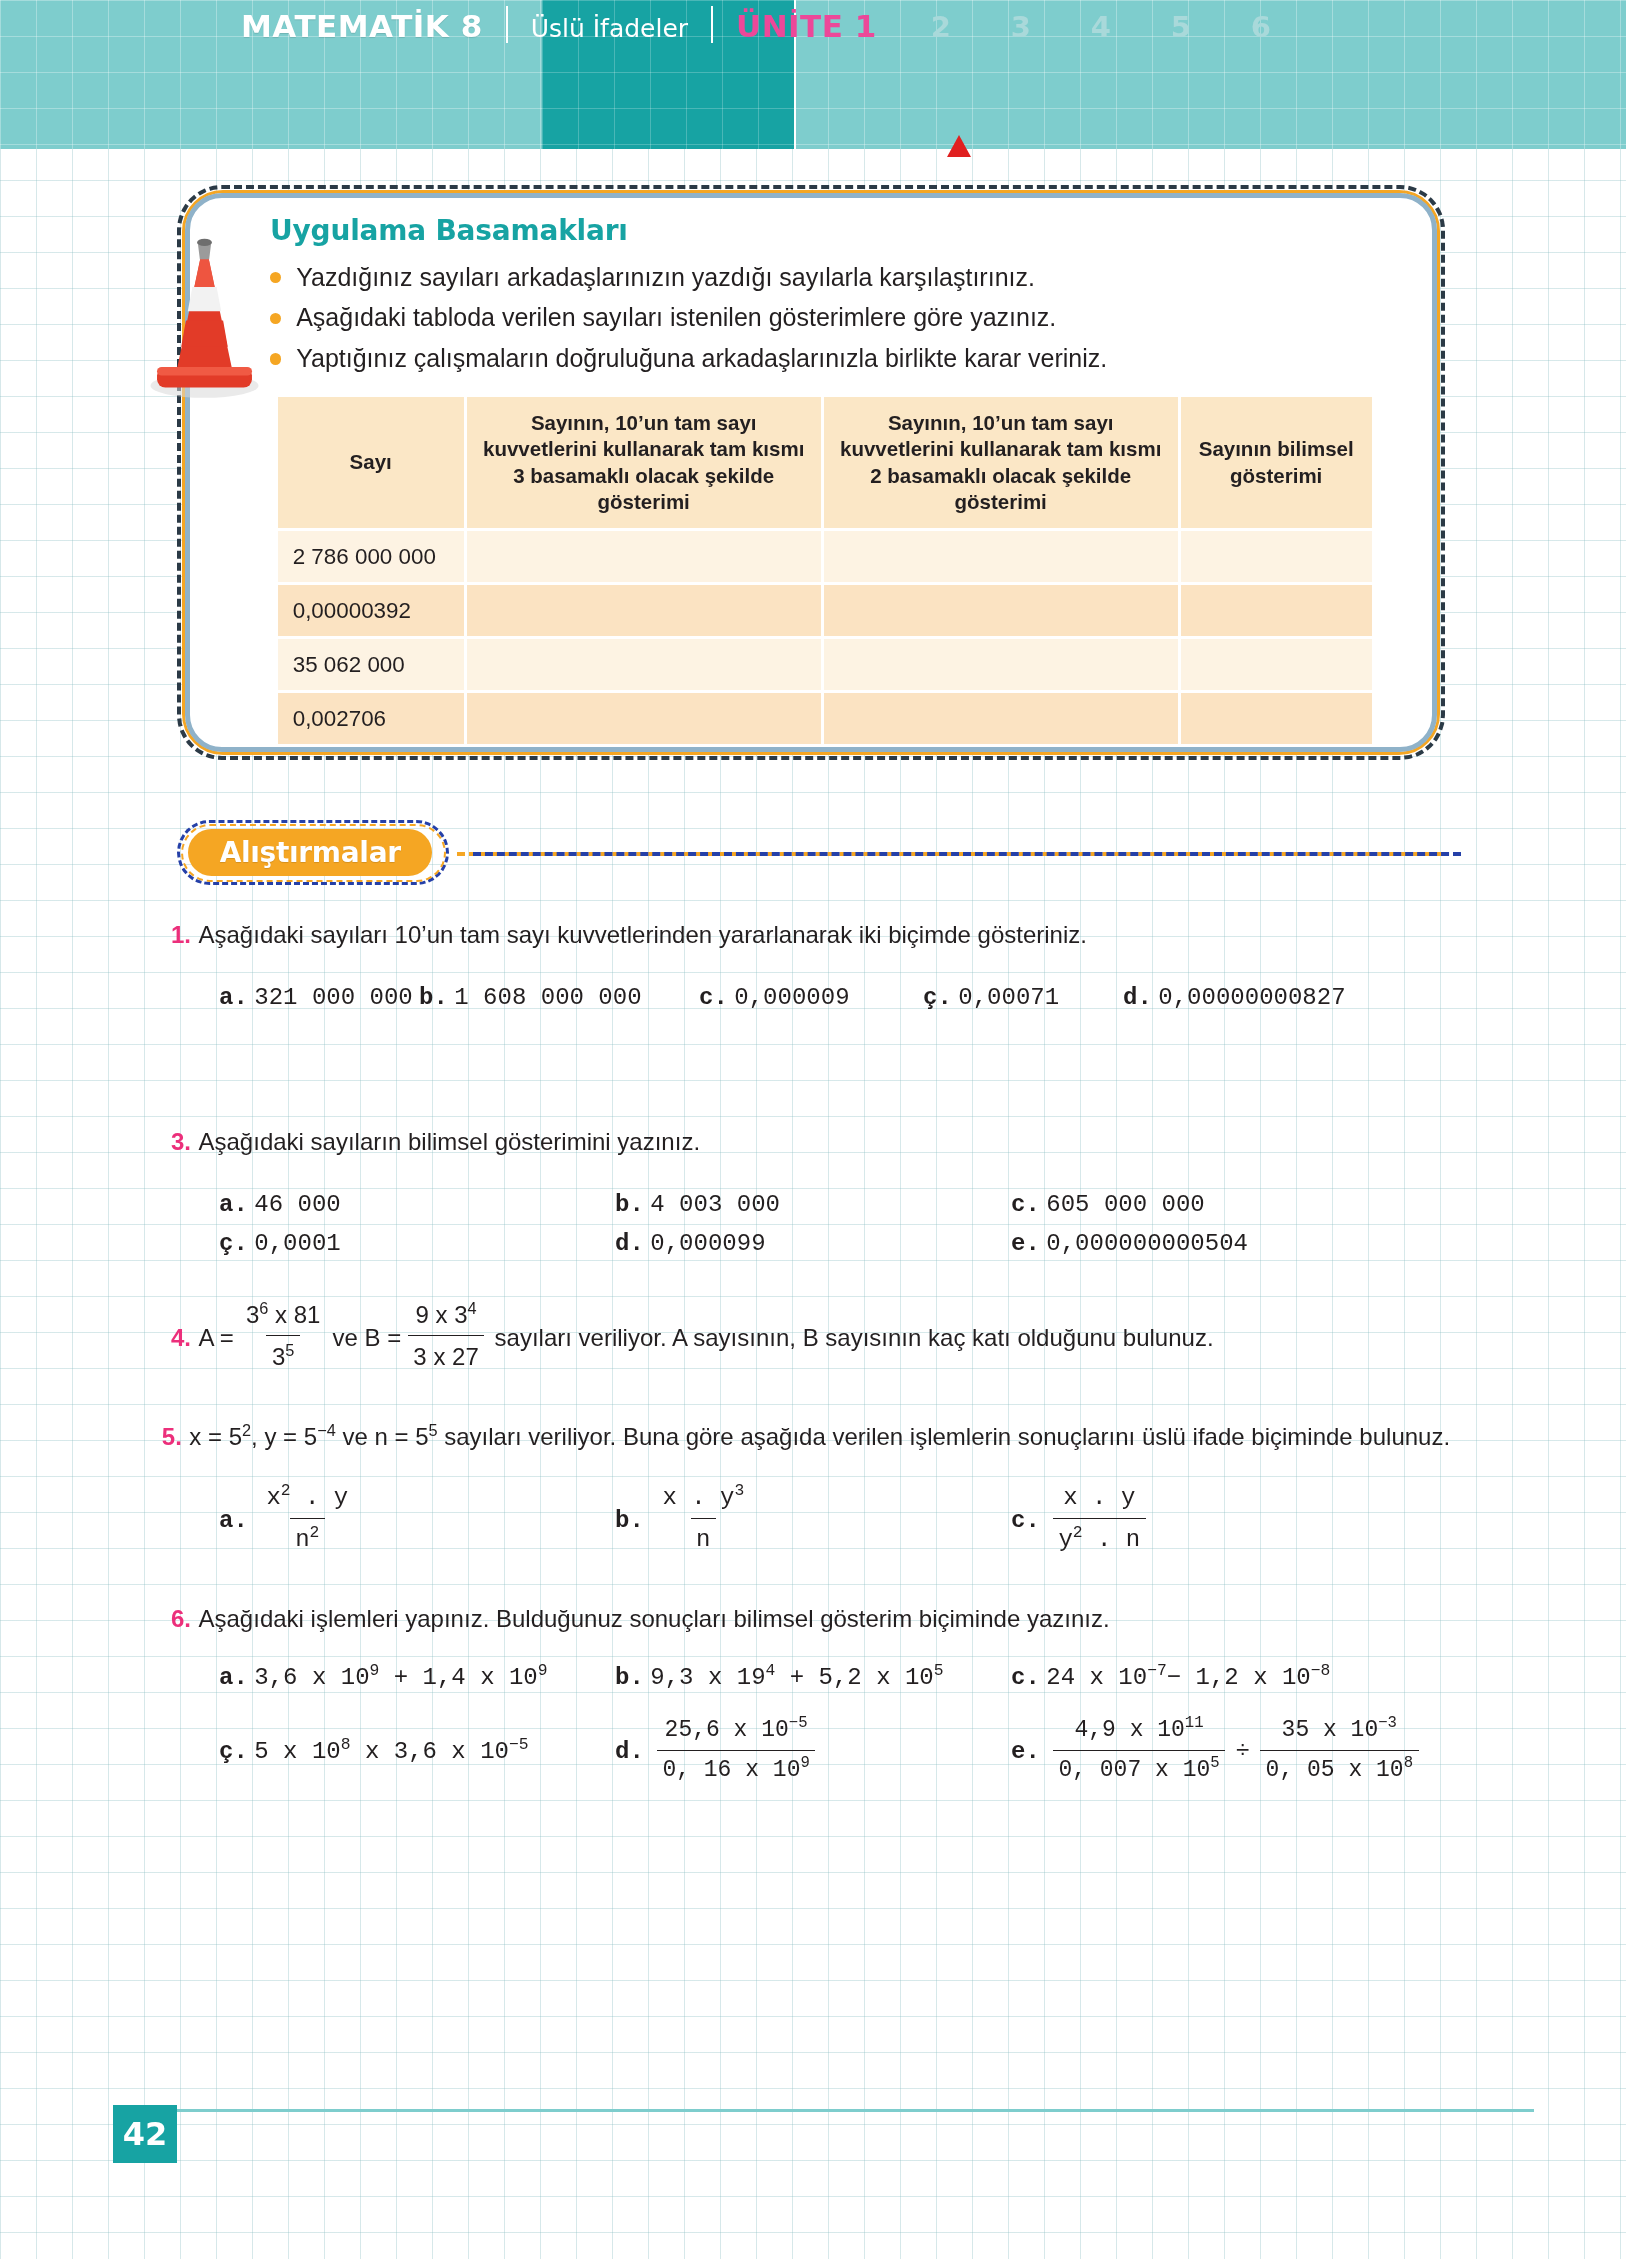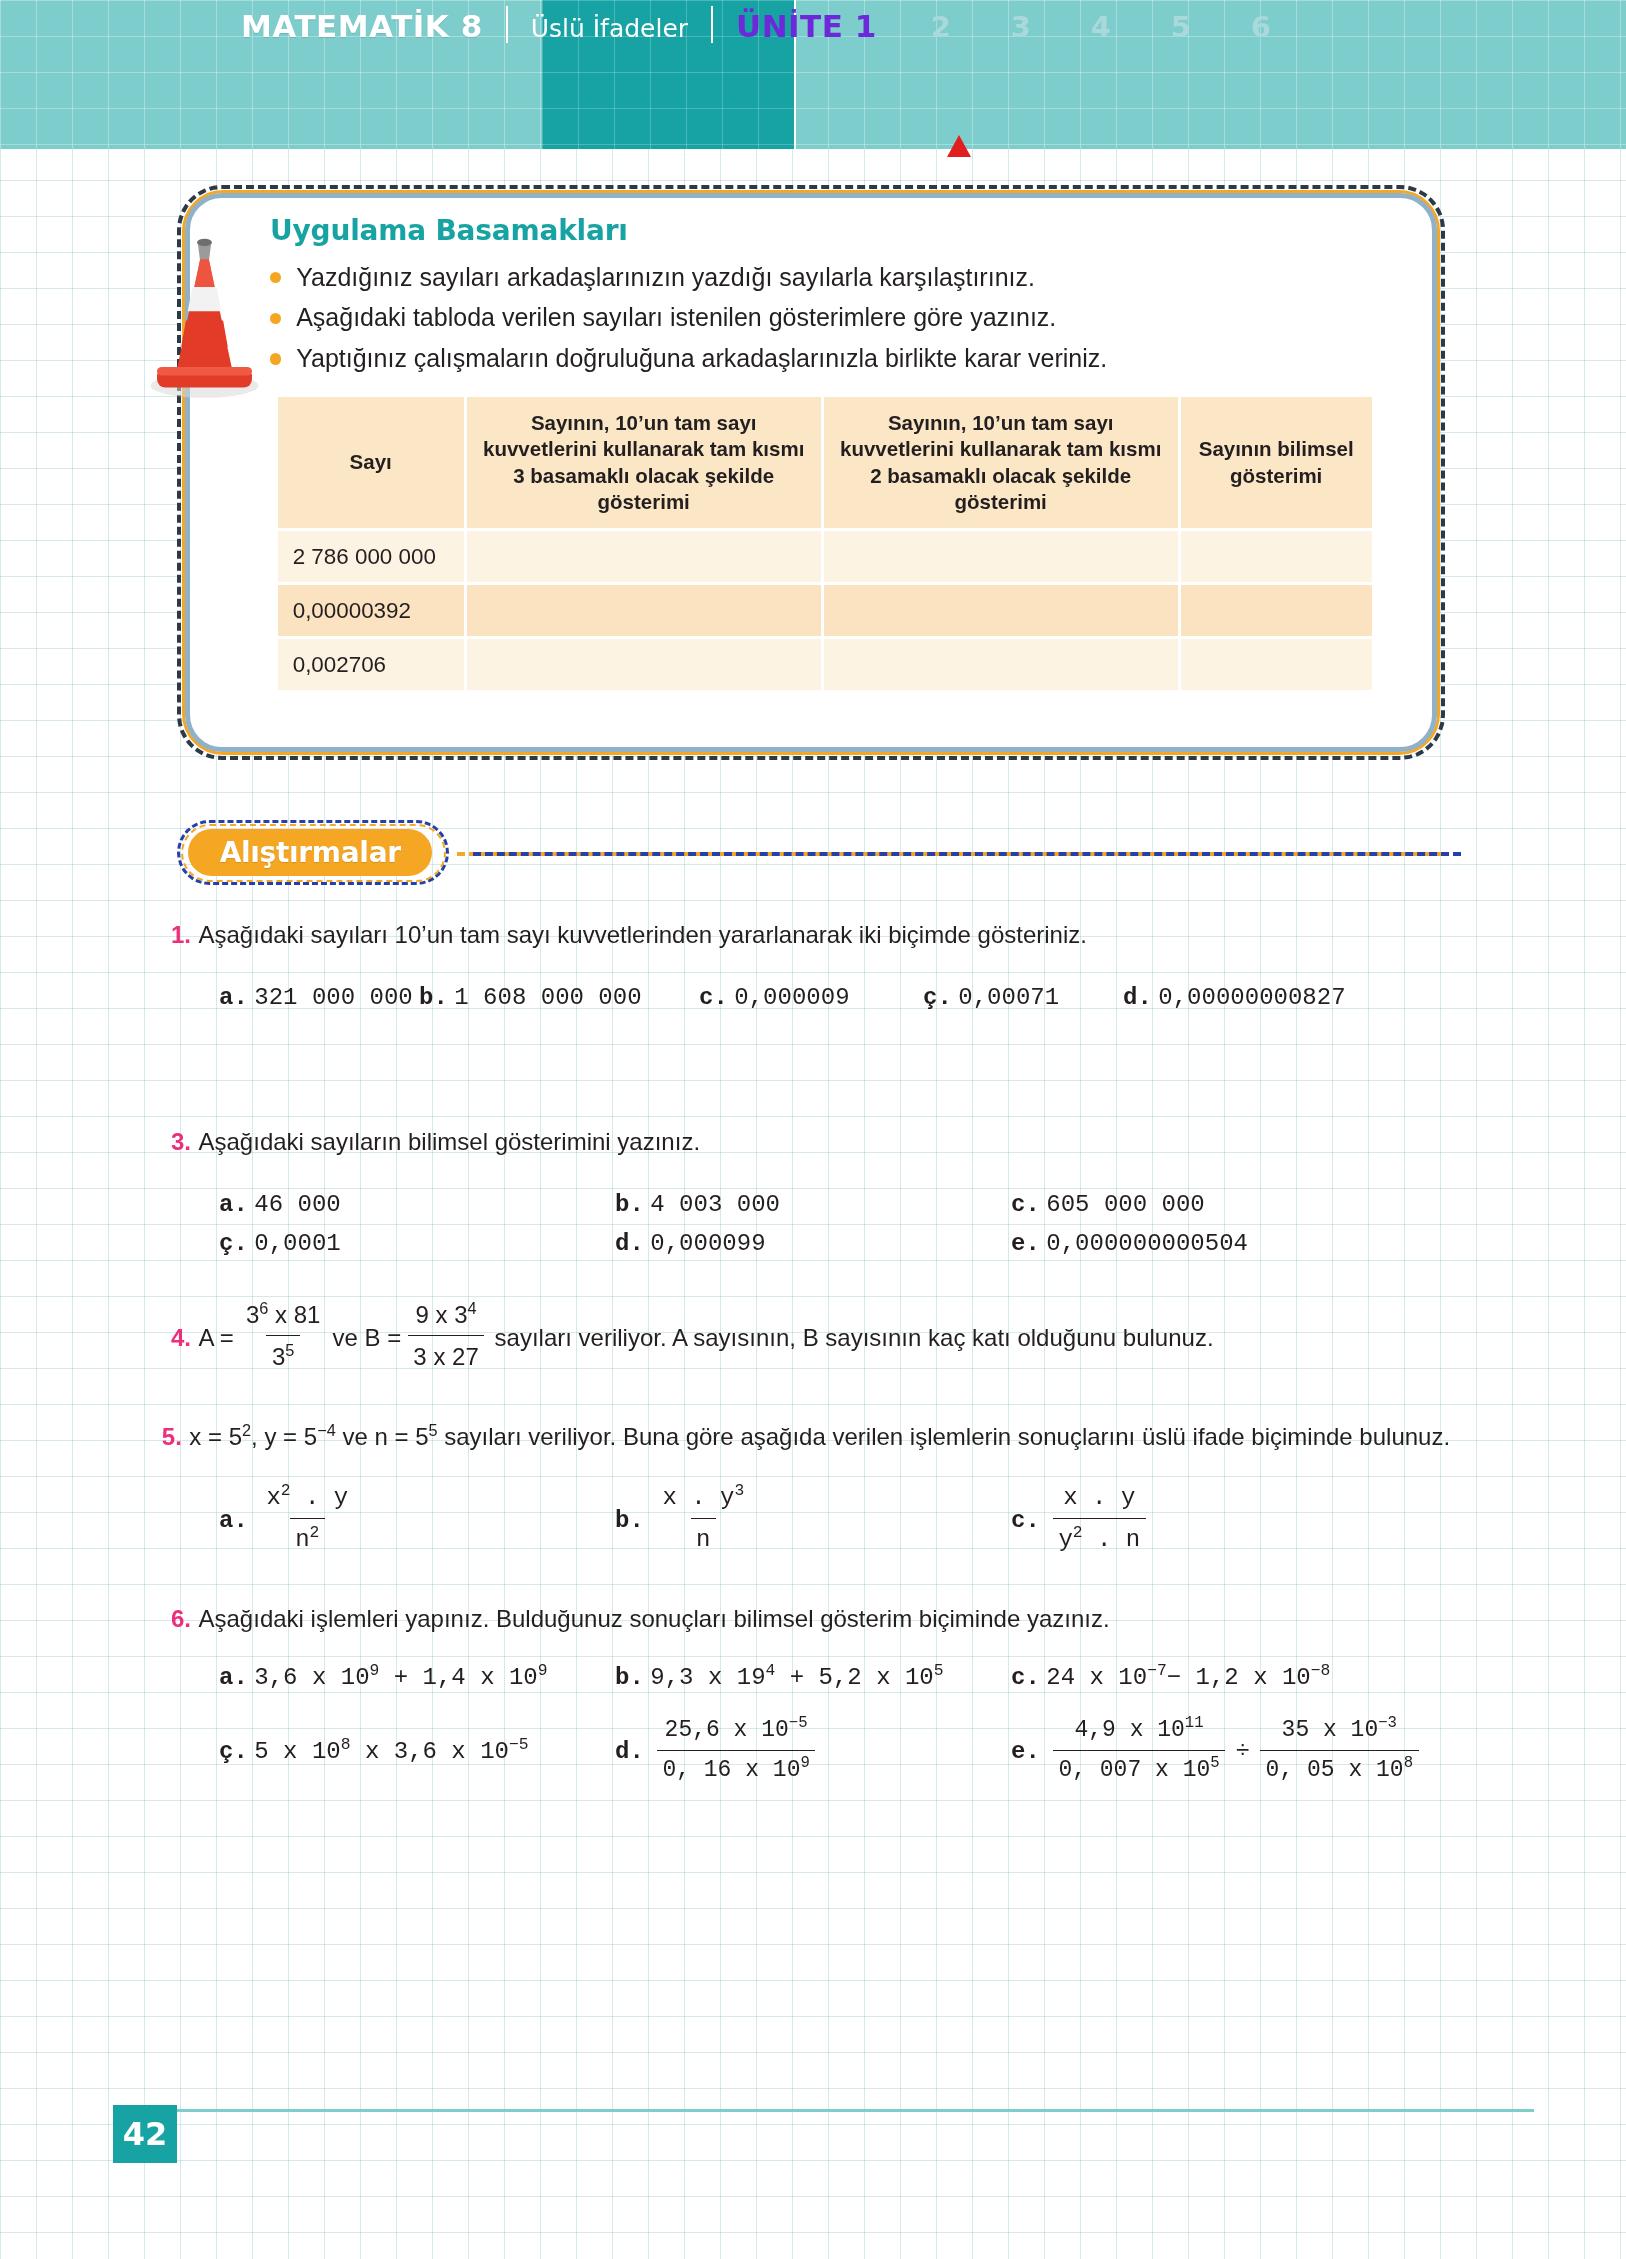--- a/index.html
+++ b/index.html
@@ -63,21 +63,21 @@
   }
   .hdr-sep{
     width:1.9px; height:37px; background:#ffffff; margin:0 23px;
     position:relative; top:5.6px;
   }
   .hdr-subject{
     color:#ffffff; font-size:25px; white-space:nowrap;
     font-family:"DejaVu Sans", sans-serif;
   }
   .hdr-unit{
-    color:#6d28d9; font-weight:bold; font-size:31px; white-space:nowrap;
+    color:#ec4899; font-weight:bold; font-size:31px; white-space:nowrap;
     font-family:"DejaVu Sans", sans-serif; letter-spacing:0.5px;
   }
   .hdr-nums{ display:flex; gap:0; margin-left:24px; }
   .hdr-num{
     color:#a9d9da; font-weight:bold; font-size:29px; width:80px;
     text-align:center; font-family:"DejaVu Sans", sans-serif;
   }
   .hdr-arrow{
     position:absolute; left:947px; top:135px; width:0; height:0;
     border-left:12px solid transparent; border-right:12px solid transparent;
@@ -295,20 +295,26 @@
           <td></td>
           <td></td>
         </tr>
         <tr>
           <td class="num">0,00000392</td>
           <td></td>
           <td></td>
           <td></td>
         </tr>
         <tr>
+          <td class="num">35 062 000</td>
+          <td></td>
+          <td></td>
+          <td></td>
+        </tr>
+        <tr>
           <td class="num">0,002706</td>
           <td></td>
           <td></td>
           <td></td>
         </tr>
       </tbody>
     </table>
   </div>
 </div>
 

